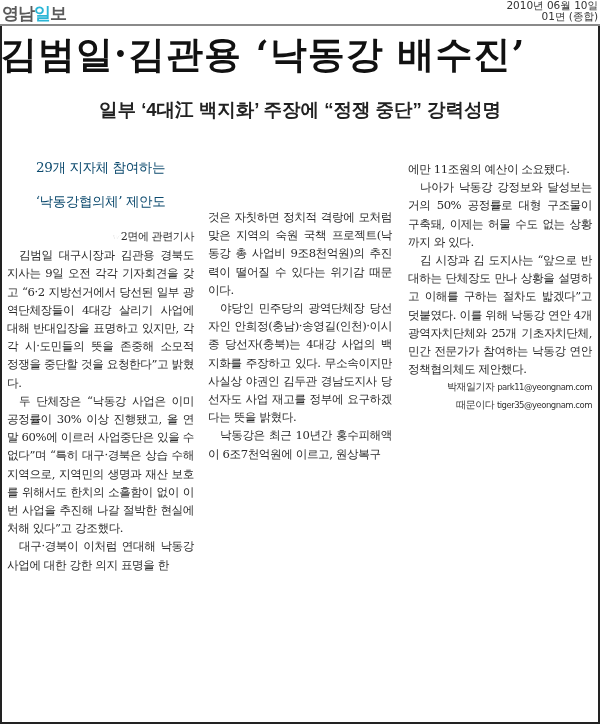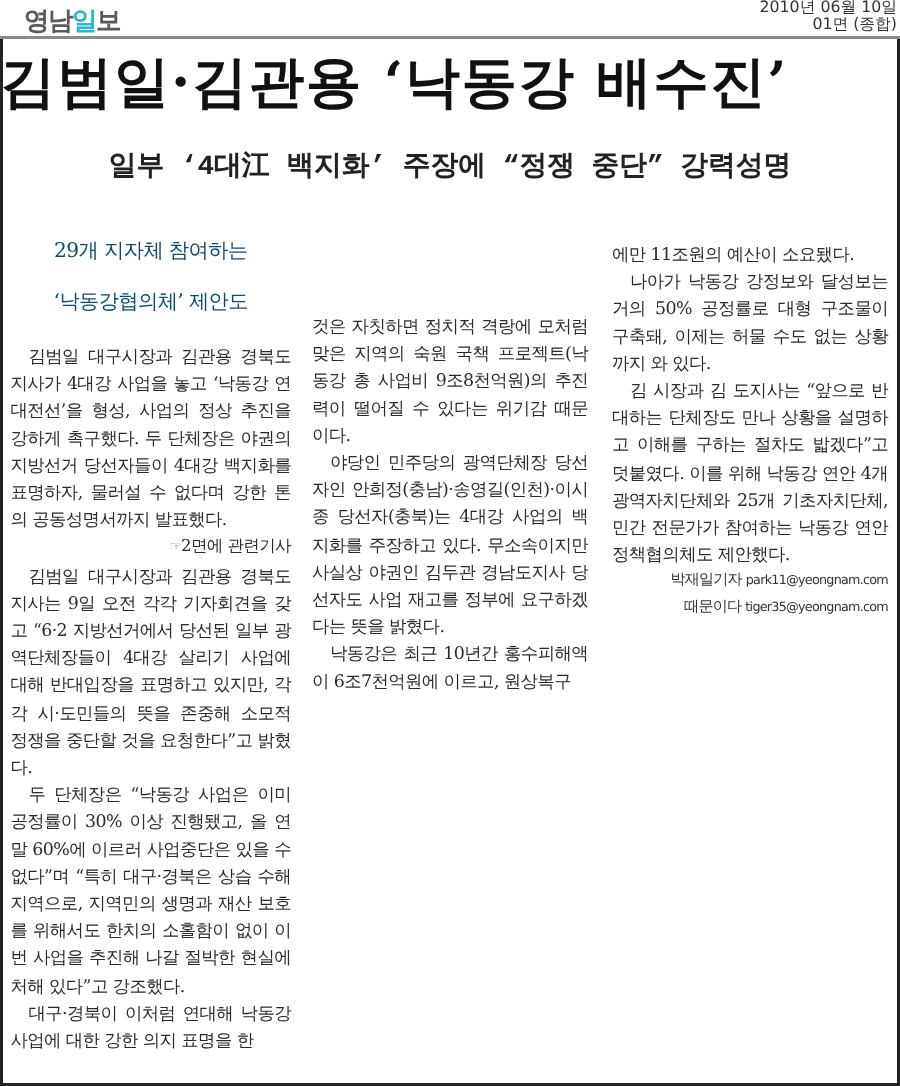--- a/index.html
+++ b/index.html
@@ -1,28 +1,28 @@
 <!DOCTYPE html>
 <html><head>
 <meta charset="utf-8">
 <style>
   * { margin: 0; padding: 0; box-sizing: border-box; }
   html, body { width: 600px; height: 724px; background: #ffffff; overflow: hidden; }
   body { font-family: "DejaVu Sans", "Liberation Sans", sans-serif; color: #1a1a1a; position: relative; }
 
   .masthead { position: absolute; left: 0; top: 0; width: 600px; height: 25px; }
-  .logo { position: absolute; left: 16px; top: 2px; font-size: 17px; font-weight: bold; color: #5a5a5a; letter-spacing: -1px; }
+  .logo { position: absolute; left: 2px; top: 2px; font-size: 17px; font-weight: bold; color: #5a5a5a; letter-spacing: -1px; }
   .logo .accent { color: #2bb6d6; }
   .issue { position: absolute; right: 2px; top: 0px; text-align: right; font-size: 10.5px; line-height: 11px; color: #333; font-family: "DejaVu Sans", sans-serif; }
   .mast-rule { position: absolute; left: 0; top: 24px; width: 600px; height: 2px; background: #8a8a8a; }
 
   .page-frame { position: absolute; left: 0; top: 26px; width: 600px; height: 698px; border-left: 2px solid #222; border-right: 2px solid #222; border-bottom: 2px solid #222; }
 
   .headline { position: absolute; left: 0; top: 30px; width: 600px; text-align: left; font-family: "DejaVu Serif", "Liberation Serif", serif; font-size: 37px; font-weight: bold; letter-spacing: 1px; color: #111; }
-  .subhead { position: absolute; left: 0; top: 97px; width: 600px; text-align: center; font-family: Liberation Mono, monospace; font-size: 18.5px; color: #222; }
+  .subhead { position: absolute; left: 0; top: 97px; width: 600px; text-align: center; font-family: Liberation Sans, sans-serif; font-size: 18.5px; color: #222; }
 
   .col { position: absolute; top: 150px; font-family: "DejaVu Serif", "Liberation Serif", serif; font-size: 11.6px; line-height: 18.2px; color: #2a2a2a; text-align: justify; letter-spacing: -0.4px; }
   .col1 { left: 7px; width: 187px; }
   .col2 { left: 208px; top: 160px; width: 184px; margin-top: 48px; }
   .col3 { left: 408px; top: 160px; width: 184px; }
 
   .lede { text-align: center; font-family: "DejaVu Serif", serif; font-size: 13.5px; line-height: 34px; color: #0c4a6e; margin-bottom: 10px; }
   .p { text-indent: 12px; }
   .ref { text-align: right; font-size: 11px; }
   .ref .arrow { color: #999; font-size: 9px; }
@@ -46,21 +46,20 @@
 <div class="page-frame"></div>
 
 <h1 class="headline">김범일·김관용 ‘낙동강 배수진’</h1>
 <h2 class="subhead">일부 ‘4대江 백지화’ 주장에 “정쟁 중단” 강력성명</h2>
 
 <div class="col col1">
   <div class="lede">
     <div>29개 지자체 참여하는</div>
     <div>‘낙동강협의체’ 제안도</div>
   </div>
-  <p class="p">김범일 대구시장과 김관용 경북도지사가 4대강 사업을 놓고 ‘낙동강 연대전선’을 형성, 사업의 정상 추진을 강하게 촉구했다. 두 단체장은 야권의 지방선거 당선자들이 4대강 백지화를 표명하자, 물러설 수 없다며 강한 톤의 공동성명서까지 발표했다.</p>
   <div class="ref">
     <span class="arrow">☞</span><span>2면에 관련기사</span>
   </div>
   <p class="p">김범일 대구시장과 김관용 경북도지사는 9일 오전 각각 기자회견을 갖고 “6·2 지방선거에서 당선된 일부 광역단체장들이 4대강 살리기 사업에 대해 반대입장을 표명하고 있지만, 각각 시·도민들의 뜻을 존중해 소모적 정쟁을 중단할 것을 요청한다”고 밝혔다.</p>
   <p class="p">두 단체장은 “낙동강 사업은 이미 공정률이 30% 이상 진행됐고, 올 연말 60%에 이르러 사업중단은 있을 수 없다”며 “특히 대구·경북은 상습 수해지역으로, 지역민의 생명과 재산 보호를 위해서도 한치의 소홀함이 없이 이번 사업을 추진해 나갈 절박한 현실에 처해 있다”고 강조했다.</p>
   <p class="p">대구·경북이 이처럼 연대해 낙동강 사업에 대한 강한 의지 표명을 한</p>
 </div>
 
 <div class="col col2">
   <p>것은 자칫하면 정치적 격랑에 모처럼 맞은 지역의 숙원 국책 프로젝트(낙동강 총 사업비 9조8천억원)의 추진력이 떨어질 수 있다는 위기감 때문이다.</p>

